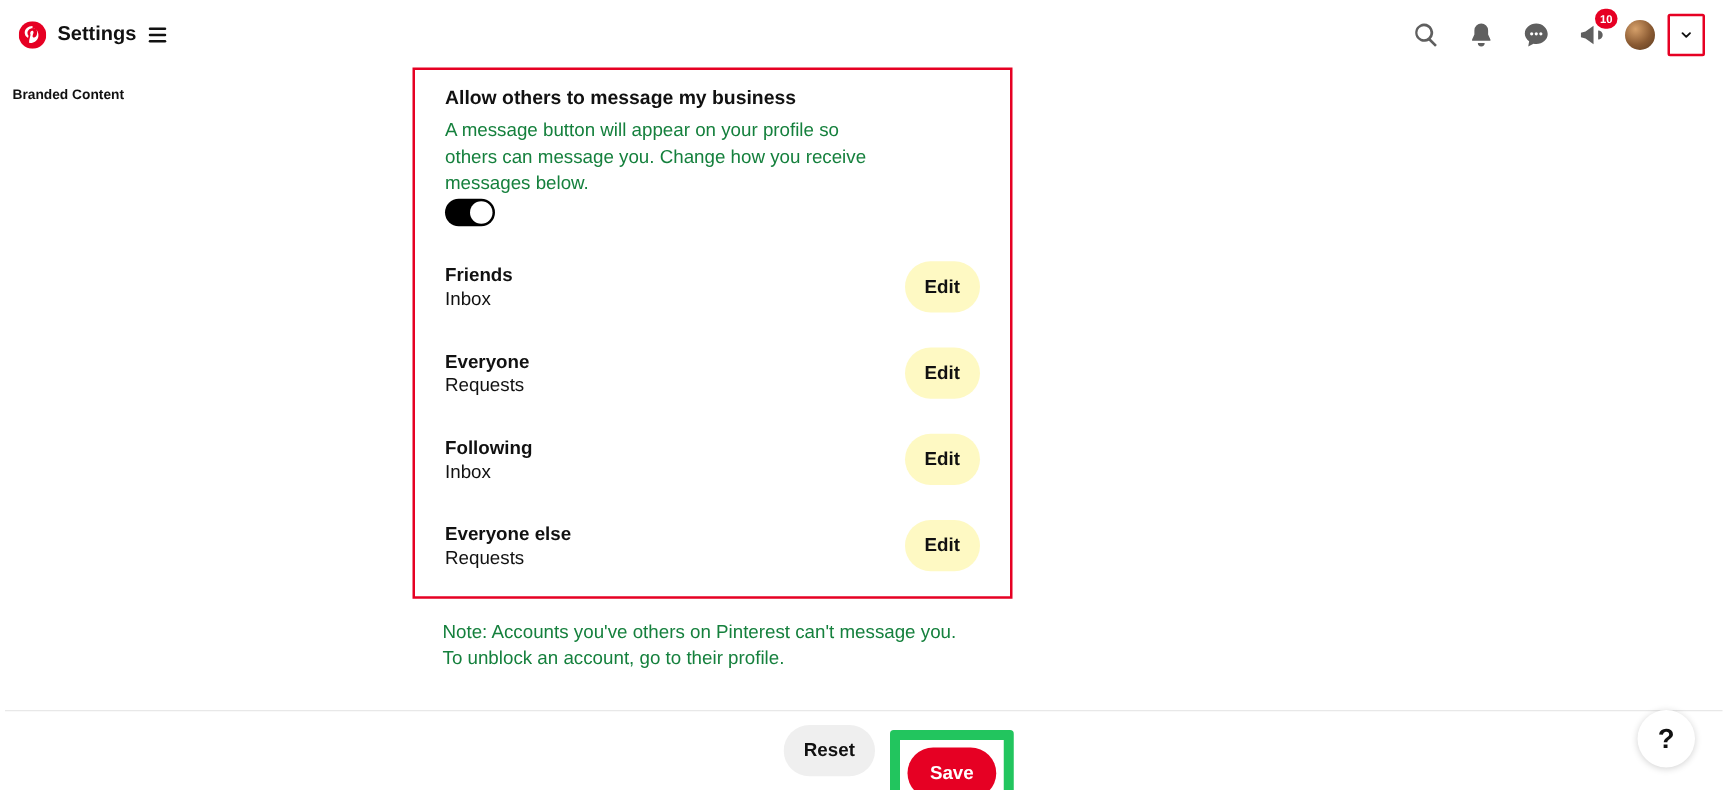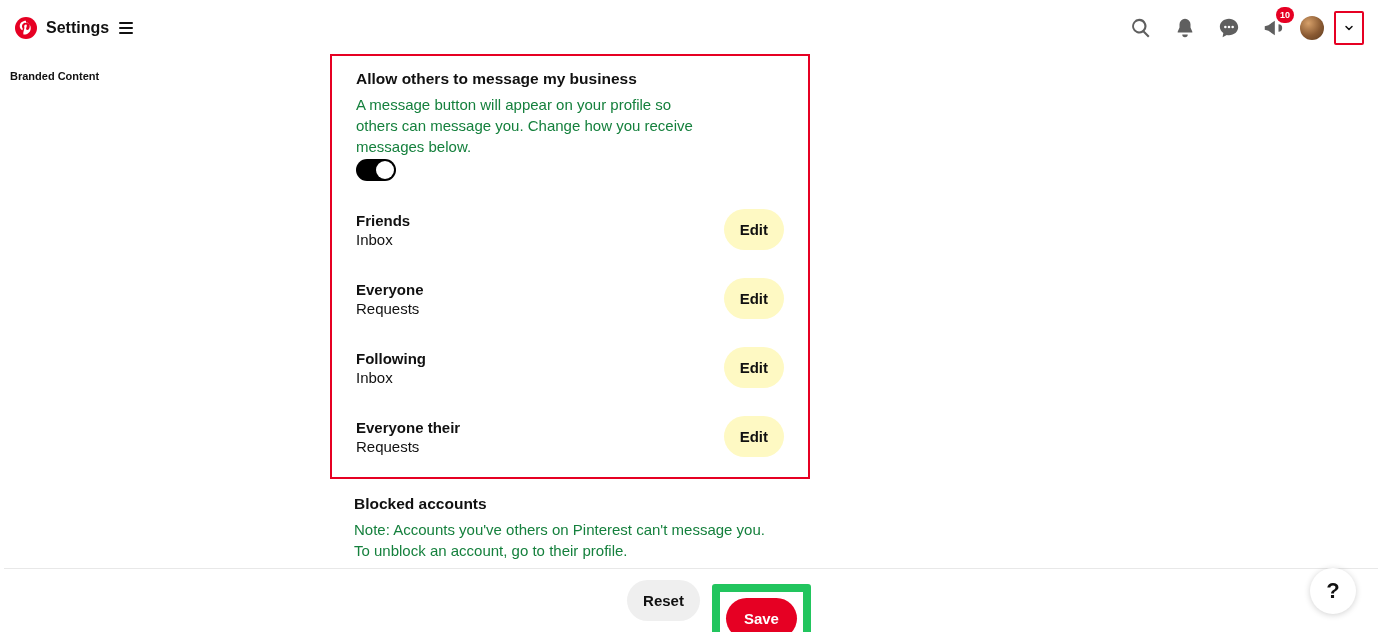--- a/index.html
+++ b/index.html
@@ -138,29 +138,28 @@
         <div class="row">
           <div class="labels">
             <div class="lbl">Following</div>
             <div class="val">Inbox</div>
           </div>
           <button class="edit-btn">Edit</button>
         </div>
 
         <div class="row">
           <div class="labels">
-            <div class="lbl">Everyone their</div>
+            <div class="lbl">Everyone else</div>
             <div class="val">Requests</div>
           </div>
           <button class="edit-btn">Edit</button>
         </div>
       </div>
 
       <div class="below-section">
-        <div class="section-title">Blocked accounts</div>
         <div class="section-desc" style="max-width:430px;">Note: Accounts you've others on Pinterest can't message you. To unblock an account, go to their profile.</div>
       </div>
     </div>
   </div>
 </div>
 
 <div class="footer">
   <div class="footer-inner">
     <button class="btn-reset">Reset</button>
     <span class="save-outline">

